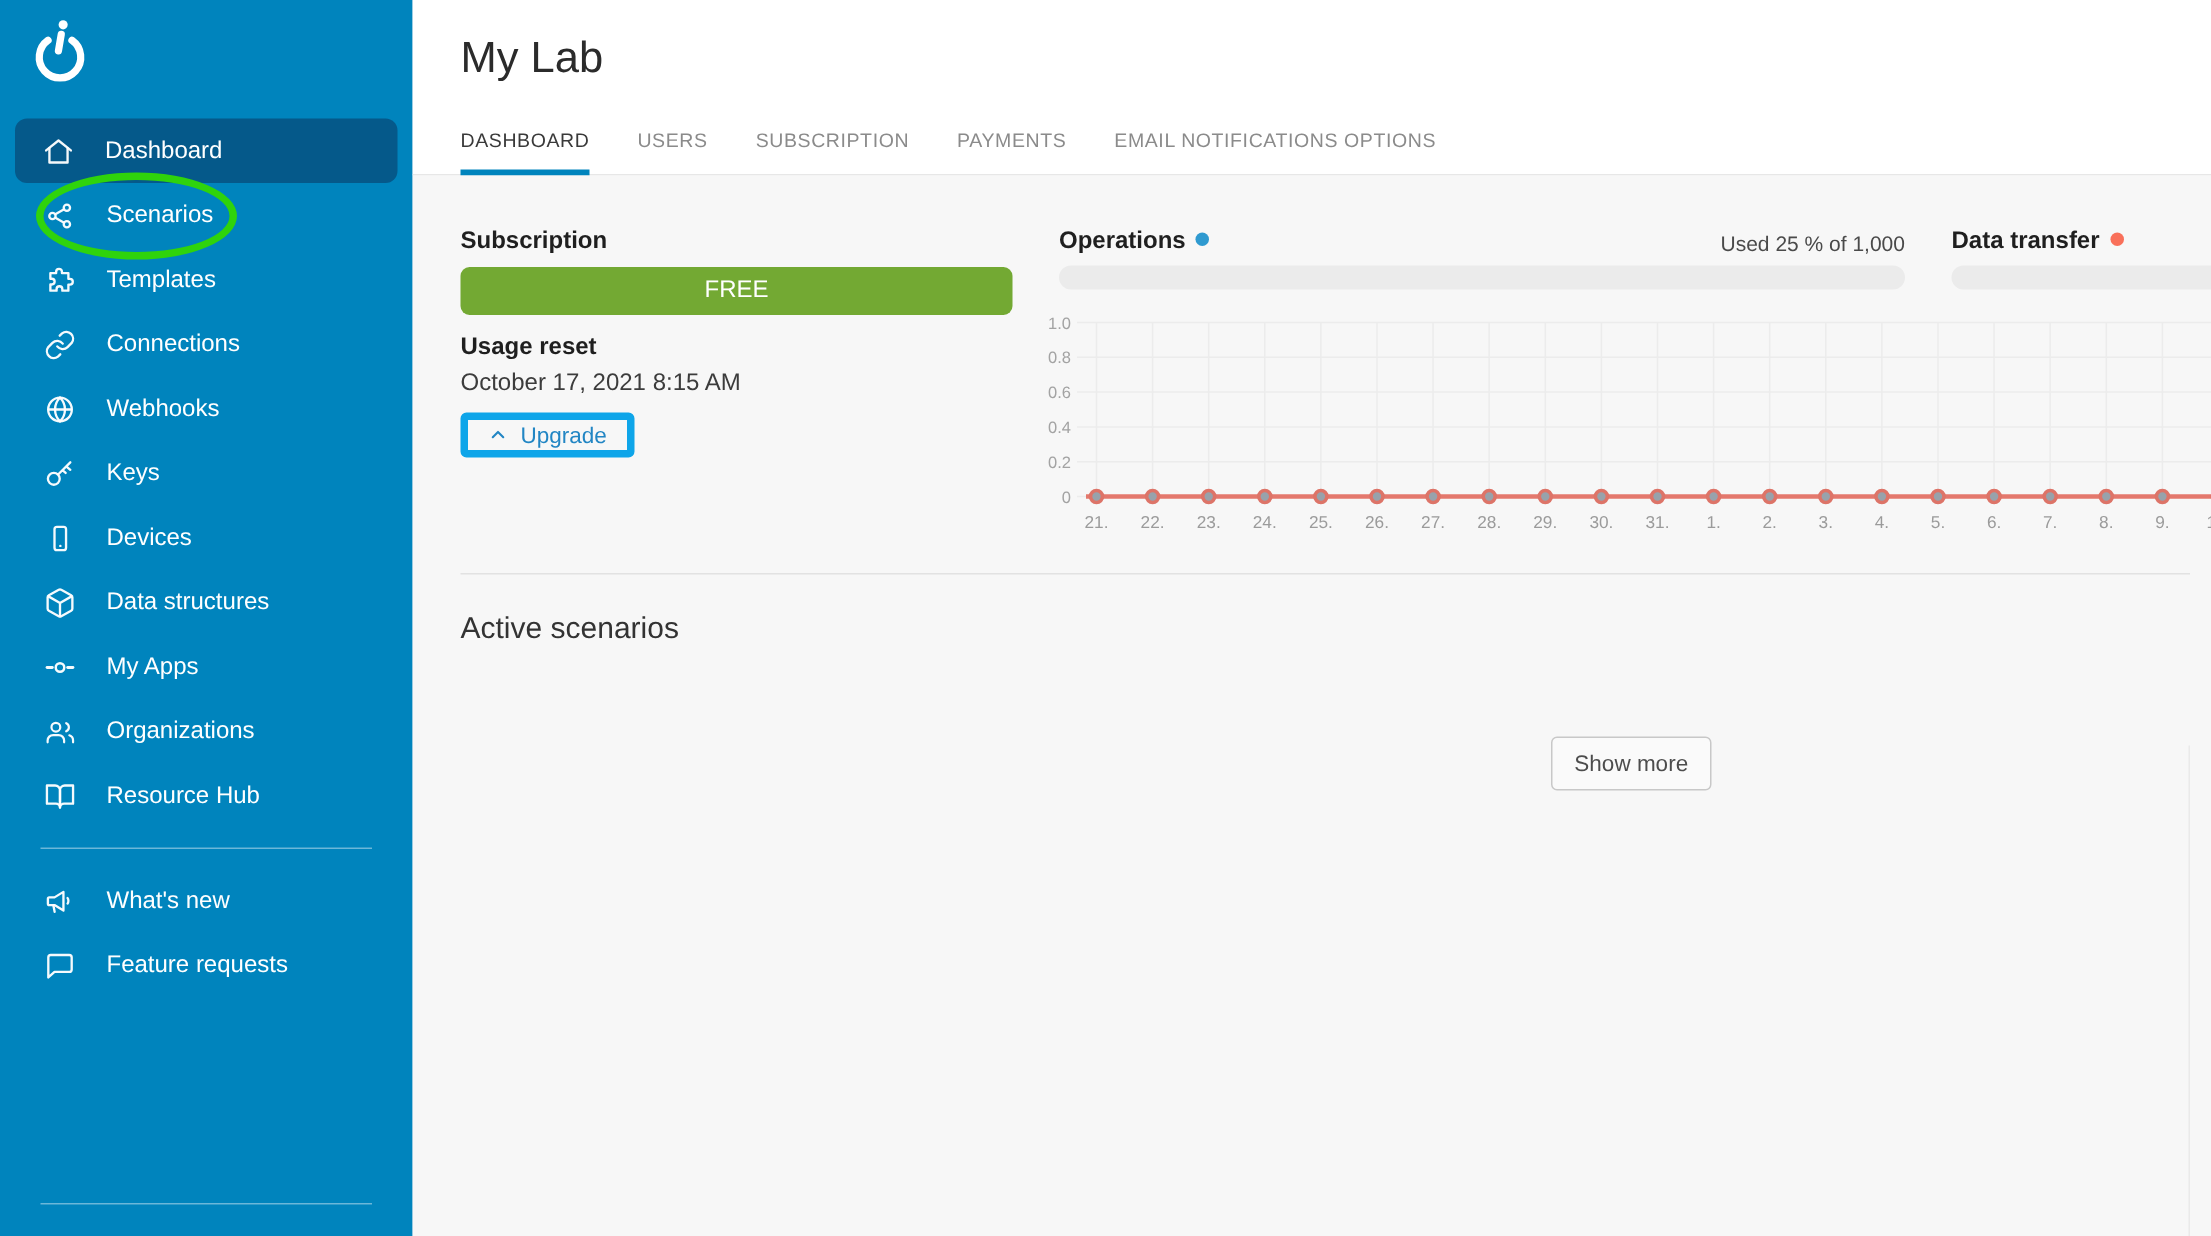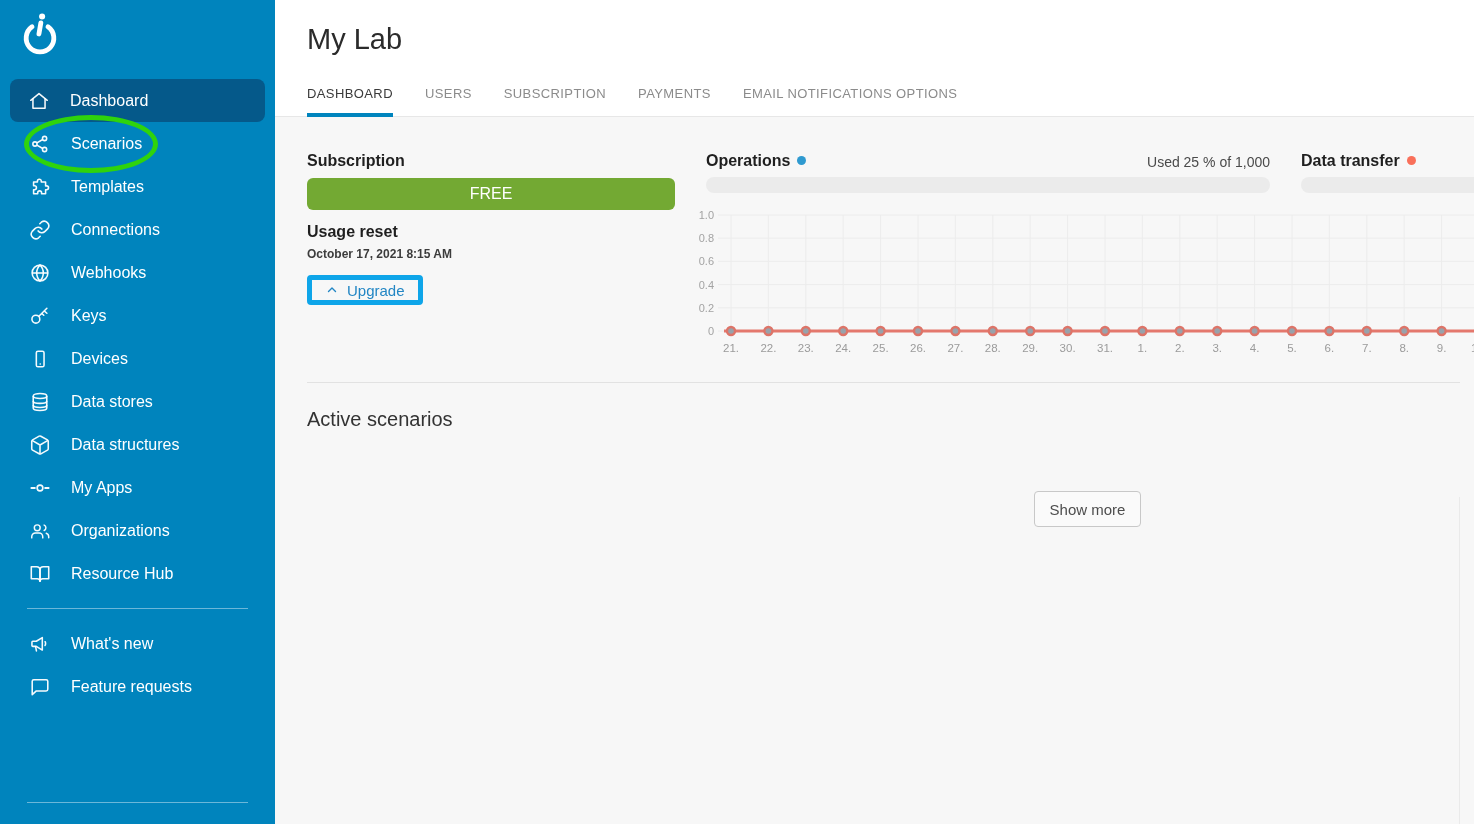--- a/index.html
+++ b/index.html
@@ -34,21 +34,21 @@
   .tab.active::after { content:""; position:absolute; left:0; right:0; bottom:0; height:4px; background:#0084bd; }
 
   .content { position:absolute; top:117px; left:0; width:1199px; height:707px; background:#f7f7f7; }
   .sec-h { position:absolute; font-size:16px; font-weight:700; color:#1f1f1f; }
   .dot { display:inline-block; width:9px; height:9px; border-radius:50%; margin-left:7px; vertical-align:1px; }
 
   .plan-banner { position:absolute; left:32px; top:61px; width:368px; height:32px;
     background:#73a933; border-radius:6px; color:#fff; font-size:16px;
     line-height:32px; text-align:center; }
   .usage-reset-h { top:106px; left:32px; }
-  .usage-reset-v { position:absolute; left:32px; top:130px; font-size:12px; color:#3c3c3c;font-weight:bold; }
+  .usage-reset-v { position:absolute; left:32px; top:130px; font-size:16px; color:#3c3c3c; }
   .upgrade-btn { position:absolute; left:32px; top:158px; height:30px; display:inline-flex;
     align-items:center; gap:8px; padding:0 13px; border:5px solid #0ea5e9; border-radius:4px;
     color:#2286c4; font-size:15px; background:transparent; cursor:pointer; }
 
   .ops-head { position:absolute; left:431px; top:30px; width:564px; height:22px; }
   .ops-head .left { position:absolute; left:0; top:5px; font-size:16px; font-weight:700; color:#1f1f1f; }
   .used-text { position:absolute; right:0; top:7px; font-size:14px; color:#4a4a4a; }
   .bar { position:absolute; top:60px; height:16px; background:#ebebeb; border-radius:8px; }
   .bar.ops { left:431px; width:564px; }
   .bar.dt  { left:1026px; width:173px; border-radius:8px 0 0 8px; }
@@ -136,30 +136,20 @@
         <span>Keys</span>
       </div>
       <div class="nav-item">
         <span class="ic">
           <svg width="22" height="22" viewBox="0 0 24 24" fill="none" stroke="currentColor" stroke-width="1.7" stroke-linecap="round">
               <rect x="8" y="3.5" width="8.4" height="17" rx="1.8"></rect>
               <line x1="12.2" y1="17.4" x2="12.3" y2="17.4"></line>
             </svg>
         </span>
         <span>Devices</span>
-      </div>
-      <div class="nav-item">
-        <span class="ic">
-          <svg width="22" height="22" viewBox="0 0 24 24" fill="none" stroke="currentColor" stroke-width="1.7">
-              <ellipse cx="12" cy="5.4" rx="7.4" ry="2.7"></ellipse>
-              <path d="M4.6 5.4v13.2c0 1.5 3.3 2.7 7.4 2.7s7.4-1.2 7.4-2.7V5.4"></path>
-              <path d="M4.6 10.8c0 1.5 3.3 2.7 7.4 2.7s7.4-1.2 7.4-2.7M4.6 15.2c0 1.5 3.3 2.7 7.4 2.7s7.4-1.2 7.4-2.7"></path>
-            </svg>
-        </span>
-        <span>Data stores</span>
       </div>
       <div class="nav-item">
         <span class="ic">
           <svg width="22" height="22" viewBox="0 0 24 24" fill="none" stroke="currentColor" stroke-width="1.7" stroke-linejoin="round">
               <path d="M21 16V8a1.8 1.8 0 0 0-.9-1.6l-7.2-4a1.8 1.8 0 0 0-1.8 0l-7.2 4A1.8 1.8 0 0 0 3 8v8a1.8 1.8 0 0 0 .9 1.6l7.2 4a1.8 1.8 0 0 0 1.8 0l7.2-4A1.8 1.8 0 0 0 21 16z"></path>
               <path d="M3.3 7 12 12l8.7-5M12 21.6V12"></path>
             </svg>
         </span>
         <span>Data structures</span>
       </div>

